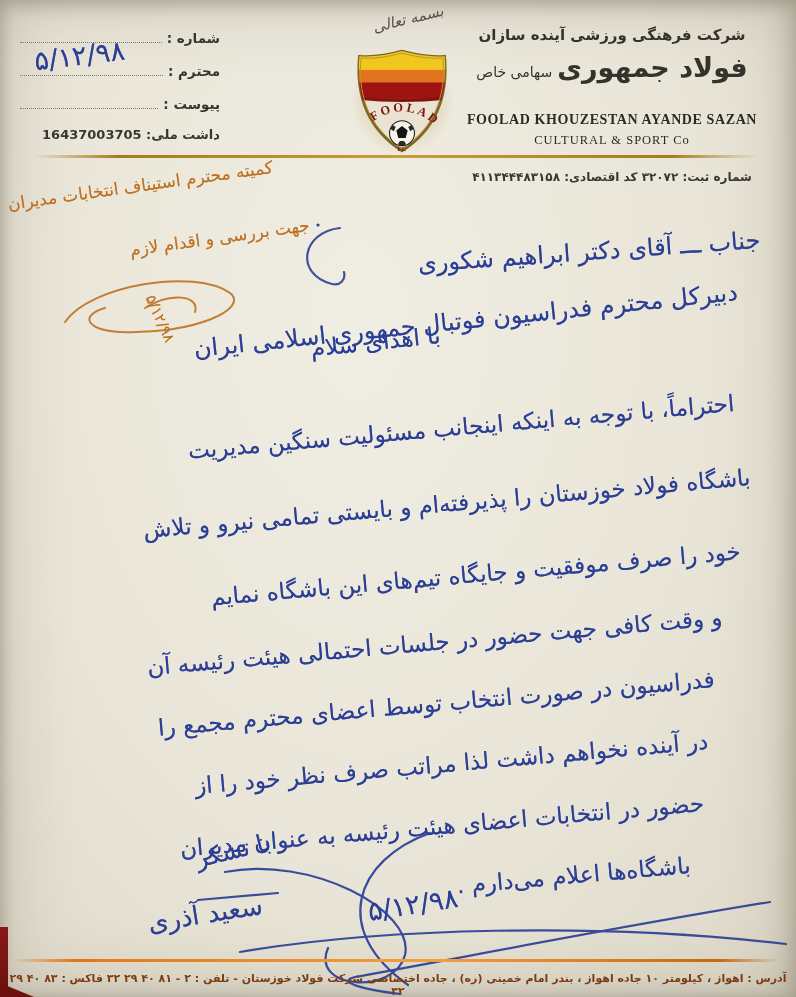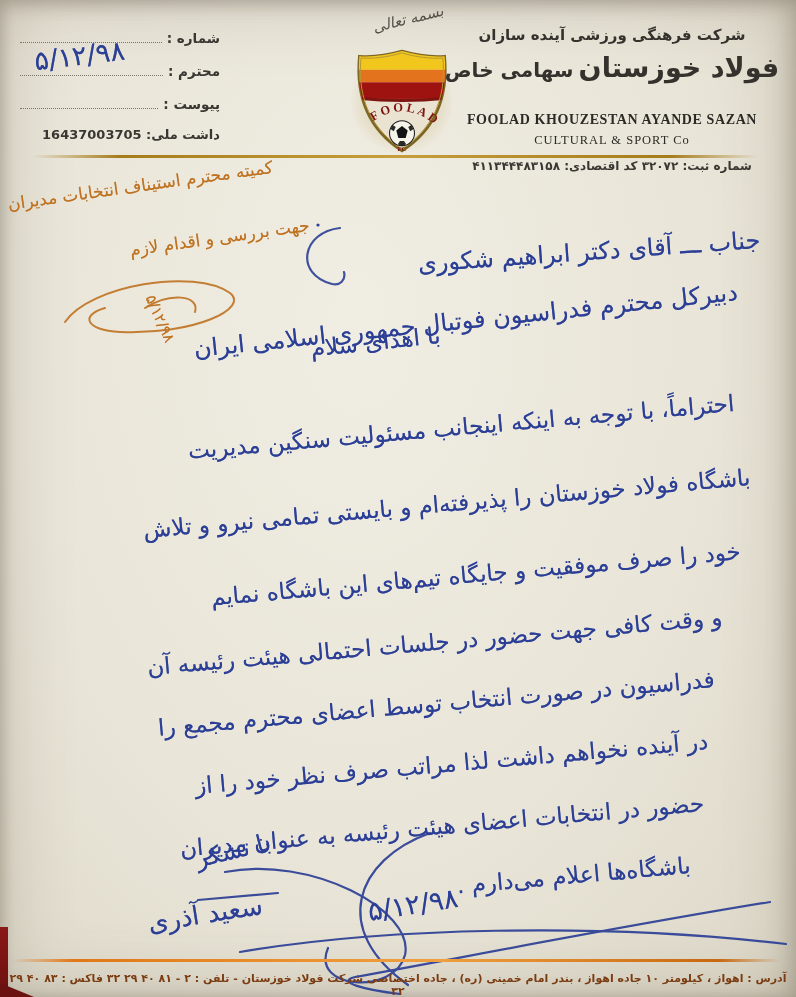--- a/index.html
+++ b/index.html
@@ -12,21 +12,21 @@
                 inset 0 8px 14px rgba(120,110,95,.20),
                 inset 6px 0 10px rgba(120,110,95,.15);
   }
   .abs{position:absolute;}
   .rtl{direction:rtl;}
 
   
   .ph{color:#35322e;}
   .fa-small{font-size:15px;font-weight:bold;}
   .fa-main{font-size:27px;font-weight:bold;letter-spacing:-1px;}
-  .fa-suffix{font-size:20px;font-weight:bold;}
+  .fa-suffix{font-size:14px;font-weight:normal;}
   .en1{font-family:"Liberation Serif",serif;font-size:14px;font-weight:bold;letter-spacing:.6px;color:#2c2a26;}
   .en2{font-family:"Liberation Serif",serif;font-size:12.5px;font-weight:normal;letter-spacing:1px;color:#2c2a26;}
   .reg{font-size:12px;font-weight:bold;color:#3a3733;}
   .company{width:352px;text-align:center;line-height:1.55;}
 
   
   .fields{width:200px;}
   .frow{display:flex;align-items:flex-end;direction:rtl;margin-bottom:15px;height:18px;}
   .flabel{font-size:13.5px;font-weight:bold;color:#3a3733;white-space:nowrap;}
   .fline{flex:1;border-bottom:1.6px dotted #7b766c;margin:0 5px 3px 0;height:14px;}
@@ -117,26 +117,26 @@
       <polygon points="39,78 41,74 44,76 42,80" fill="#141414" opacity=".9"></polygon>
       <polygon points="61,78 59,74 56,76 58,80" fill="#141414" opacity=".9"></polygon>
       <polygon points="46,92.5 50,94.5 54,92.5 52,89.5 48,89.5" fill="#141414" opacity=".9"></polygon>
       <text x="50" y="99.5" text-anchor="middle" font-family="Liberation Serif, serif" font-size="6.5" font-weight="bold" fill="#7d1410">FC</text>
     </svg>
   </div>
 
   <div class="abs company rtl ph" style="right:8px;top:24px;">
     <div class="fa-small">شرکت فرهنگی ورزشی آینده سازان</div>
     <div>
-      <span class="fa-main">فولاد خوزستان</span>
+      <span class="fa-main">فولاد جمهوری</span>
       <span class="fa-suffix">سهامی خاص</span>
     </div>
     <div class="en1" style="direction:ltr;margin-top:20px;">FOOLAD KHOUZESTAN AYANDE SAZAN</div>
     <div class="en2" style="direction:ltr;">CULTURAL &amp; SPORT Co</div>
-    <div class="reg" style="margin-top:7px;">شماره ثبت: ۳۲۰۷۲    کد اقتصادی: ۴۱۱۳۴۴۴۸۳۱۵۸</div>
+    <div class="reg" style="margin-top:18px;">شماره ثبت: ۳۲۰۷۲    کد اقتصادی: ۴۱۱۳۴۴۴۸۳۱۵۸</div>
   </div>
 
   <div class="abs divider" style="left:32px;top:155px;width:726px;"></div>
 
   <div class="abs hw hw-orange" style="left:8px;top:194px;font-size:17px;transform:rotate(-8deg);transform-origin:left center;">کمیته محترم استیناف انتخابات مدیران</div>
   <div class="abs hw hw-orange" style="left:130px;top:240px;font-size:17px;transform:rotate(-8deg);transform-origin:left center;">جهت بررسی و اقدام لازم</div>
   <div class="abs" style="left:45px;top:260px;">
     <svg width="250" height="92" viewBox="0 0 250 92">
       <g fill="none" stroke="#bf7322" stroke-width="2" stroke-linecap="round" opacity=".9">
         <path d="M 20 62 C 45 25, 150 8, 185 33 C 205 48, 150 75, 75 72 C 40 70, 35 55, 60 48"></path>

